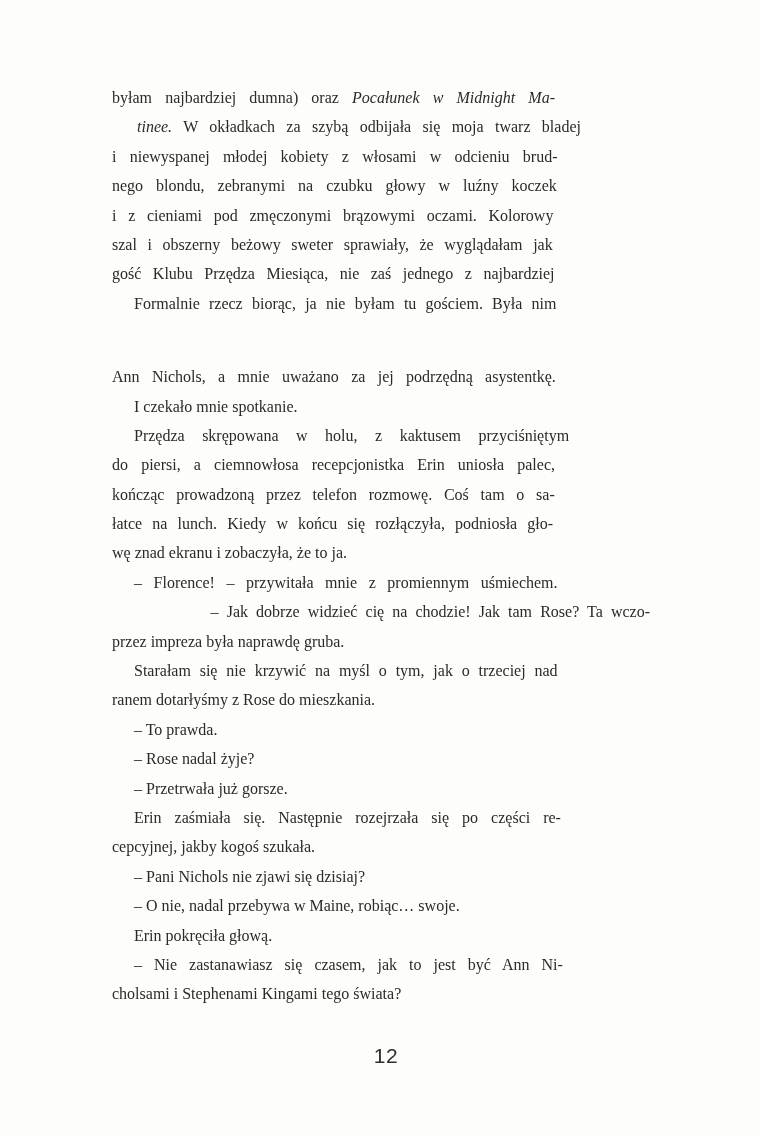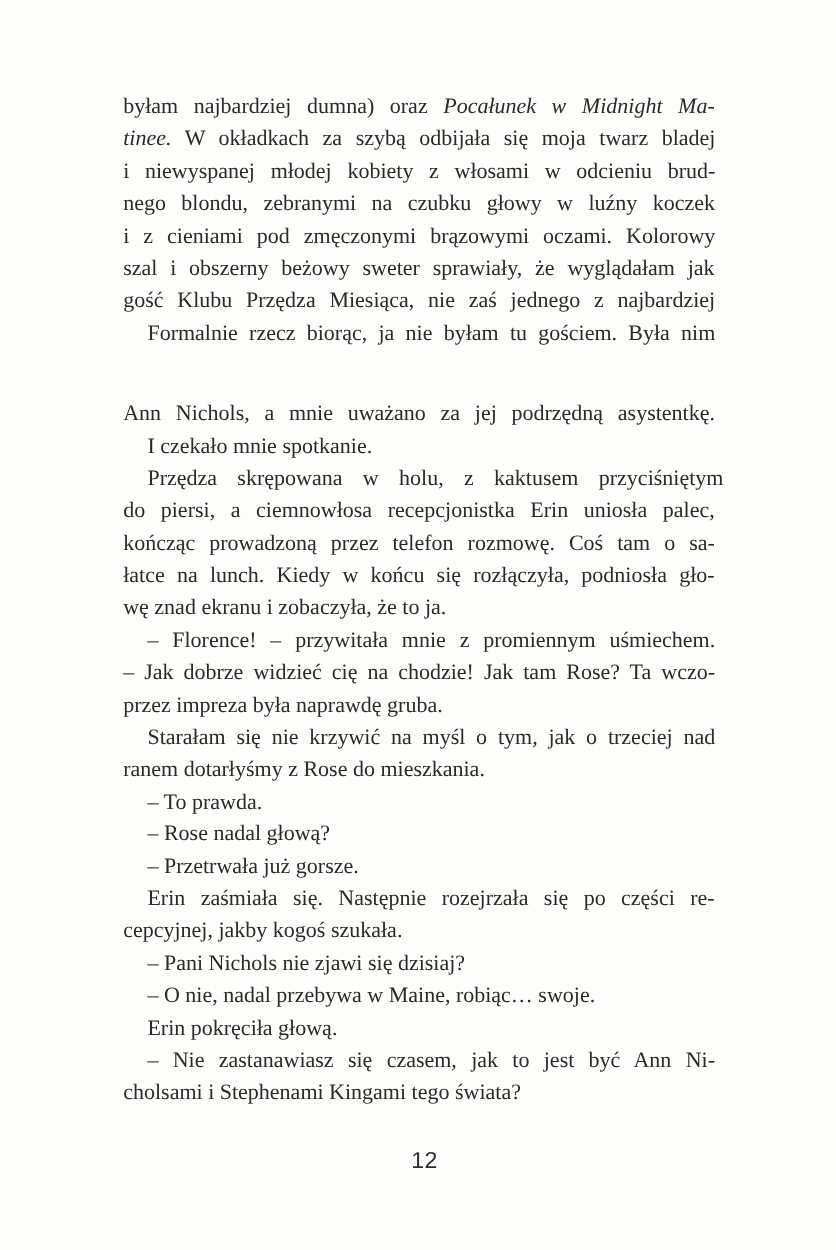--- a/index.html
+++ b/index.html
@@ -19,21 +19,21 @@
     position: absolute;
     inset: 0;
   }
   .text-block {
     position: absolute;
     left: 112px;
     top: 83px;
     width: 538px;
   }
   .line {
-    font-size: 20px;
+    font-size: 16px;
     line-height: 29.4px;
     height: 29.4px;
     white-space: nowrap;
   }
   .line.ind {
     padding-left: 22px;
   }
   .it {
     font-style: italic;
   }
@@ -49,41 +49,41 @@
     letter-spacing: 0.5px;
     color: #2e2e2e;
   }
 </style>
 </head>
 <body>
 
 <main class="page">
   <section class="text-block">
       <div class="line" style="word-spacing: 9.14286px;"><span><span>byłam najbardziej dumna) oraz </span><span class="it">Pocałunek w Midnight Ma-</span></span></div>
-      <div class="line" style="word-spacing: 7.33333px;"><span><span class="it">tinee.</span><span> W okładkach za szybą odbijała się moja twarz bladej</span></span></div>
+      <div class="line" style="word-spacing: 7.33333px; margin-left: 25px;"><span><span class="it">tinee.</span><span> W okładkach za szybą odbijała się moja twarz bladej</span></span></div>
       <div class="line" style="word-spacing: 9.25px;"><span><span>i niewyspanej młodej kobiety z włosami w odcieniu brud-</span></span></div>
       <div class="line" style="word-spacing: 9px;"><span><span>nego blondu, zebranymi na czubku głowy w luźny koczek</span></span></div>
       <div class="line" style="word-spacing: 7.71429px;"><span><span>i z cieniami pod zmęczonymi brązowymi oczami. Kolorowy</span></span></div>
       <div class="line" style="word-spacing: 6.625px;"><span><span>szal i obszerny beżowy sweter sprawiały, że wyglądałam jak</span></span></div>
       <div class="line" style="word-spacing: 7.5px;"><span><span>gość Klubu Przędza Miesiąca, nie zaś jednego z najbardziej</span></span></div>
       <div class="line ind" style="word-spacing: 5.22222px;"><span><span>Formalnie rzecz biorąc, ja nie byłam tu gościem. Była nim</span></span></div>
       <div class="line" style="word-spacing: 8.375px; margin-top: 44px;"><span><span>Ann Nichols, a mnie uważano za jej podrzędną asystentkę.</span></span></div>
       <div class="line ind"><span><span>I czekało mnie spotkanie.</span></span></div>
       <div class="line ind" style="word-spacing: 13.5px;"><span><span>Przędza skrępowana w holu, z kaktusem przyciśniętym</span></span></div>
       <div class="line" style="word-spacing: 9.14286px;"><span><span>do piersi, a ciemnowłosa recepcjonistka Erin uniosła palec,</span></span></div>
       <div class="line" style="word-spacing: 7.75px;"><span><span>kończąc prowadzoną przez telefon rozmowę. Coś tam o sa-</span></span></div>
       <div class="line" style="word-spacing: 6.11111px;"><span><span>łatce na lunch. Kiedy w końcu się rozłączyła, podniosła gło-</span></span></div>
       <div class="line"><span><span>wę znad ekranu i zobaczyła, że to ja.</span></span></div>
       <div class="line ind" style="word-spacing: 7.57143px;"><span><span>– Florence! – przywitała mnie z promiennym uśmiechem.</span></span></div>
       <div class="line" style="word-spacing: 4.09091px; text-align: right;"><span><span>– Jak dobrze widzieć cię na chodzie! Jak tam Rose? Ta wczo-</span></span></div>
       <div class="line"><span><span>przez impreza była naprawdę gruba.</span></span></div>
       <div class="line ind" style="word-spacing: 4.81818px;"><span><span>Starałam się nie krzywić na myśl o tym, jak o trzeciej nad</span></span></div>
       <div class="line"><span><span>ranem dotarłyśmy z Rose do mieszkania.</span></span></div>
       <div class="line ind"><span><span>– To prawda.</span></span></div>
-      <div class="line ind"><span><span>– Rose nadal głową?</span></span></div>
+      <div class="line ind"><span><span>– Rose nadal żyje?</span></span></div>
       <div class="line ind"><span><span>– Przetrwała już gorsze.</span></span></div>
       <div class="line ind" style="word-spacing: 9px;"><span><span>Erin zaśmiała się. Następnie rozejrzała się po części re-</span></span></div>
       <div class="line"><span><span>cepcyjnej, jakby kogoś szukała.</span></span></div>
       <div class="line ind"><span><span>– Pani Nichols nie zjawi się dzisiaj?</span></span></div>
       <div class="line ind"><span><span>– O nie, nadal przebywa w Maine, robiąc… swoje.</span></span></div>
       <div class="line ind"><span><span>Erin pokręciła głową.</span></span></div>
       <div class="line ind" style="word-spacing: 8px;"><span><span>– Nie zastanawiasz się czasem, jak to jest być Ann Ni-</span></span></div>
       <div class="line"><span><span>cholsami i Stephenami Kingami tego świata?</span></span></div>
     </section>
   <footer class="folio">12</footer>

